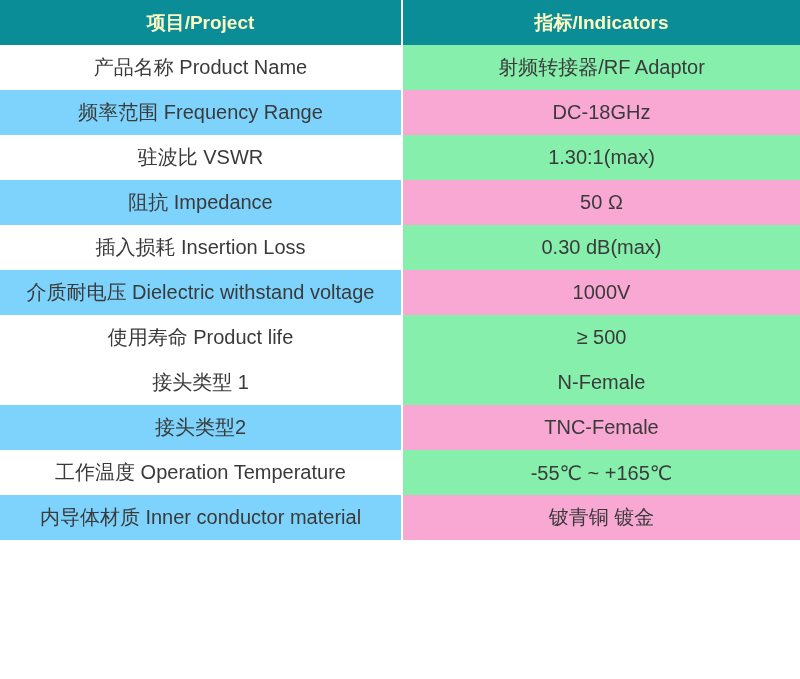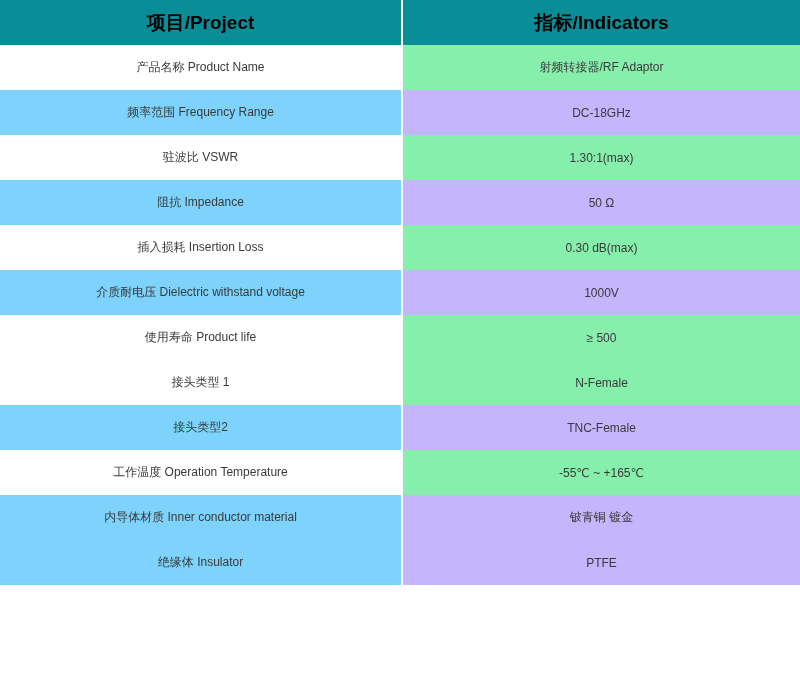--- a/index.html
+++ b/index.html
@@ -24,48 +24,48 @@
     text-align: center;
     vertical-align: middle;
     padding: 0;
     border: none;
   }
   .spec-table col.col-project { width: 402px; }
   .spec-table col.col-indicator { width: 398px; }
 
   thead tr th {
     background: #0b8d97;
-    color: #000000;
+    color: #fef9c3;
     font-size: 19px;
     font-weight: bold;
     height: 45px;
     line-height: 45px;
   }
   thead tr th.head-project {
     border-right: 2px solid #ffffff;
   }
 
   tbody tr td {
-    font-size: 12px;
+    font-size: 20px;
     height: 45px;
     color: #3a3a3a;
     font-weight: normal;
   }
   tbody tr td.cell-project {
     border-right: 2px solid #ffffff;
   }
   tbody tr.row-even td {
     background: #ffffff;
   }
   tbody tr.row-odd td.cell-project {
     background: #7dd3fc;
     margin-left: 20px;
   }
   tbody tr.row-odd td.cell-indicator {
-    background: #c4b5fd;
+    background: #f9a8d4;
     margin-left: 32px;
   }
   tbody tr.row-even td.cell-project {
     background: #ffffff;
   }
   tbody tr.row-even td.cell-indicator {
     background: #86efac;
   }
 </style>
 </head>
@@ -120,18 +120,14 @@
       <td class="cell-indicator">TNC-Female</td>
     </tr>
     <tr class="row-even">
       <td class="cell-project">工作温度 Operation Temperature</td>
       <td class="cell-indicator">-55℃ ~ +165℃</td>
     </tr>
     <tr class="row-odd">
       <td class="cell-project">内导体材质 Inner conductor material</td>
       <td class="cell-indicator">铍青铜 镀金</td>
     </tr>
-    <tr class="row-odd">
-      <td class="cell-project">绝缘体 Insulator</td>
-      <td class="cell-indicator">PTFE</td>
-    </tr>
   </tbody>
 </table>
 
 </body></html>

